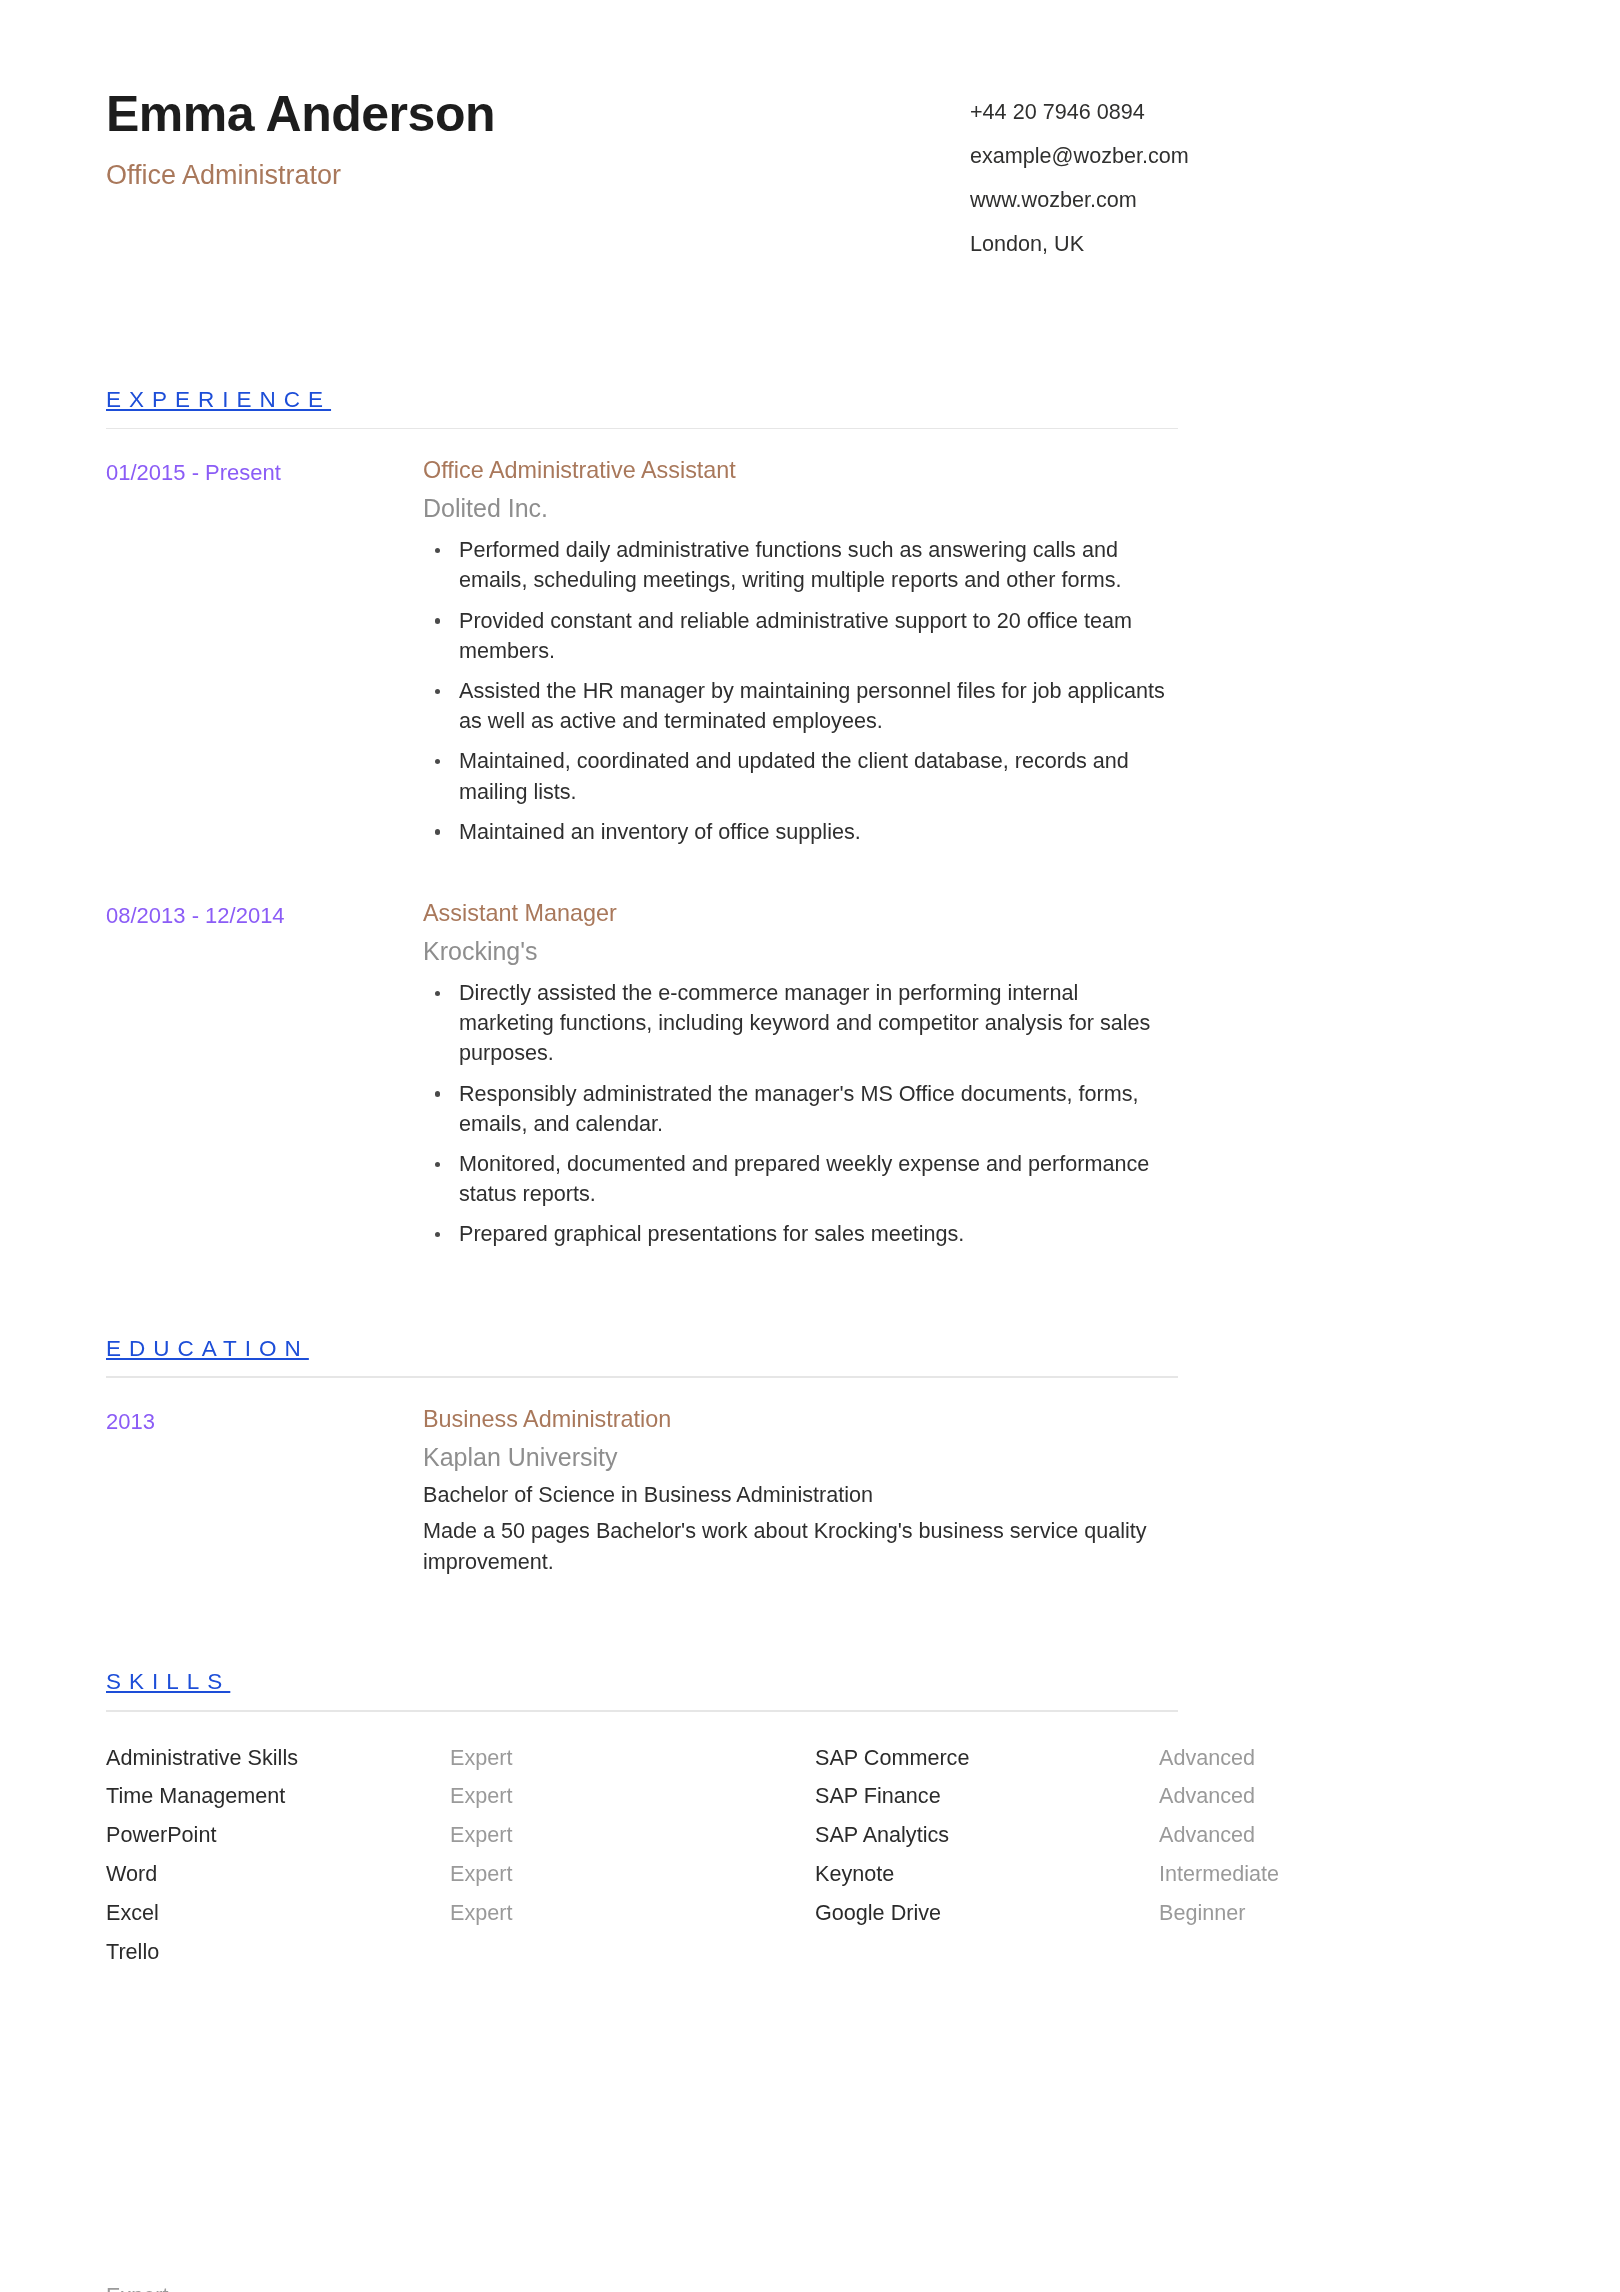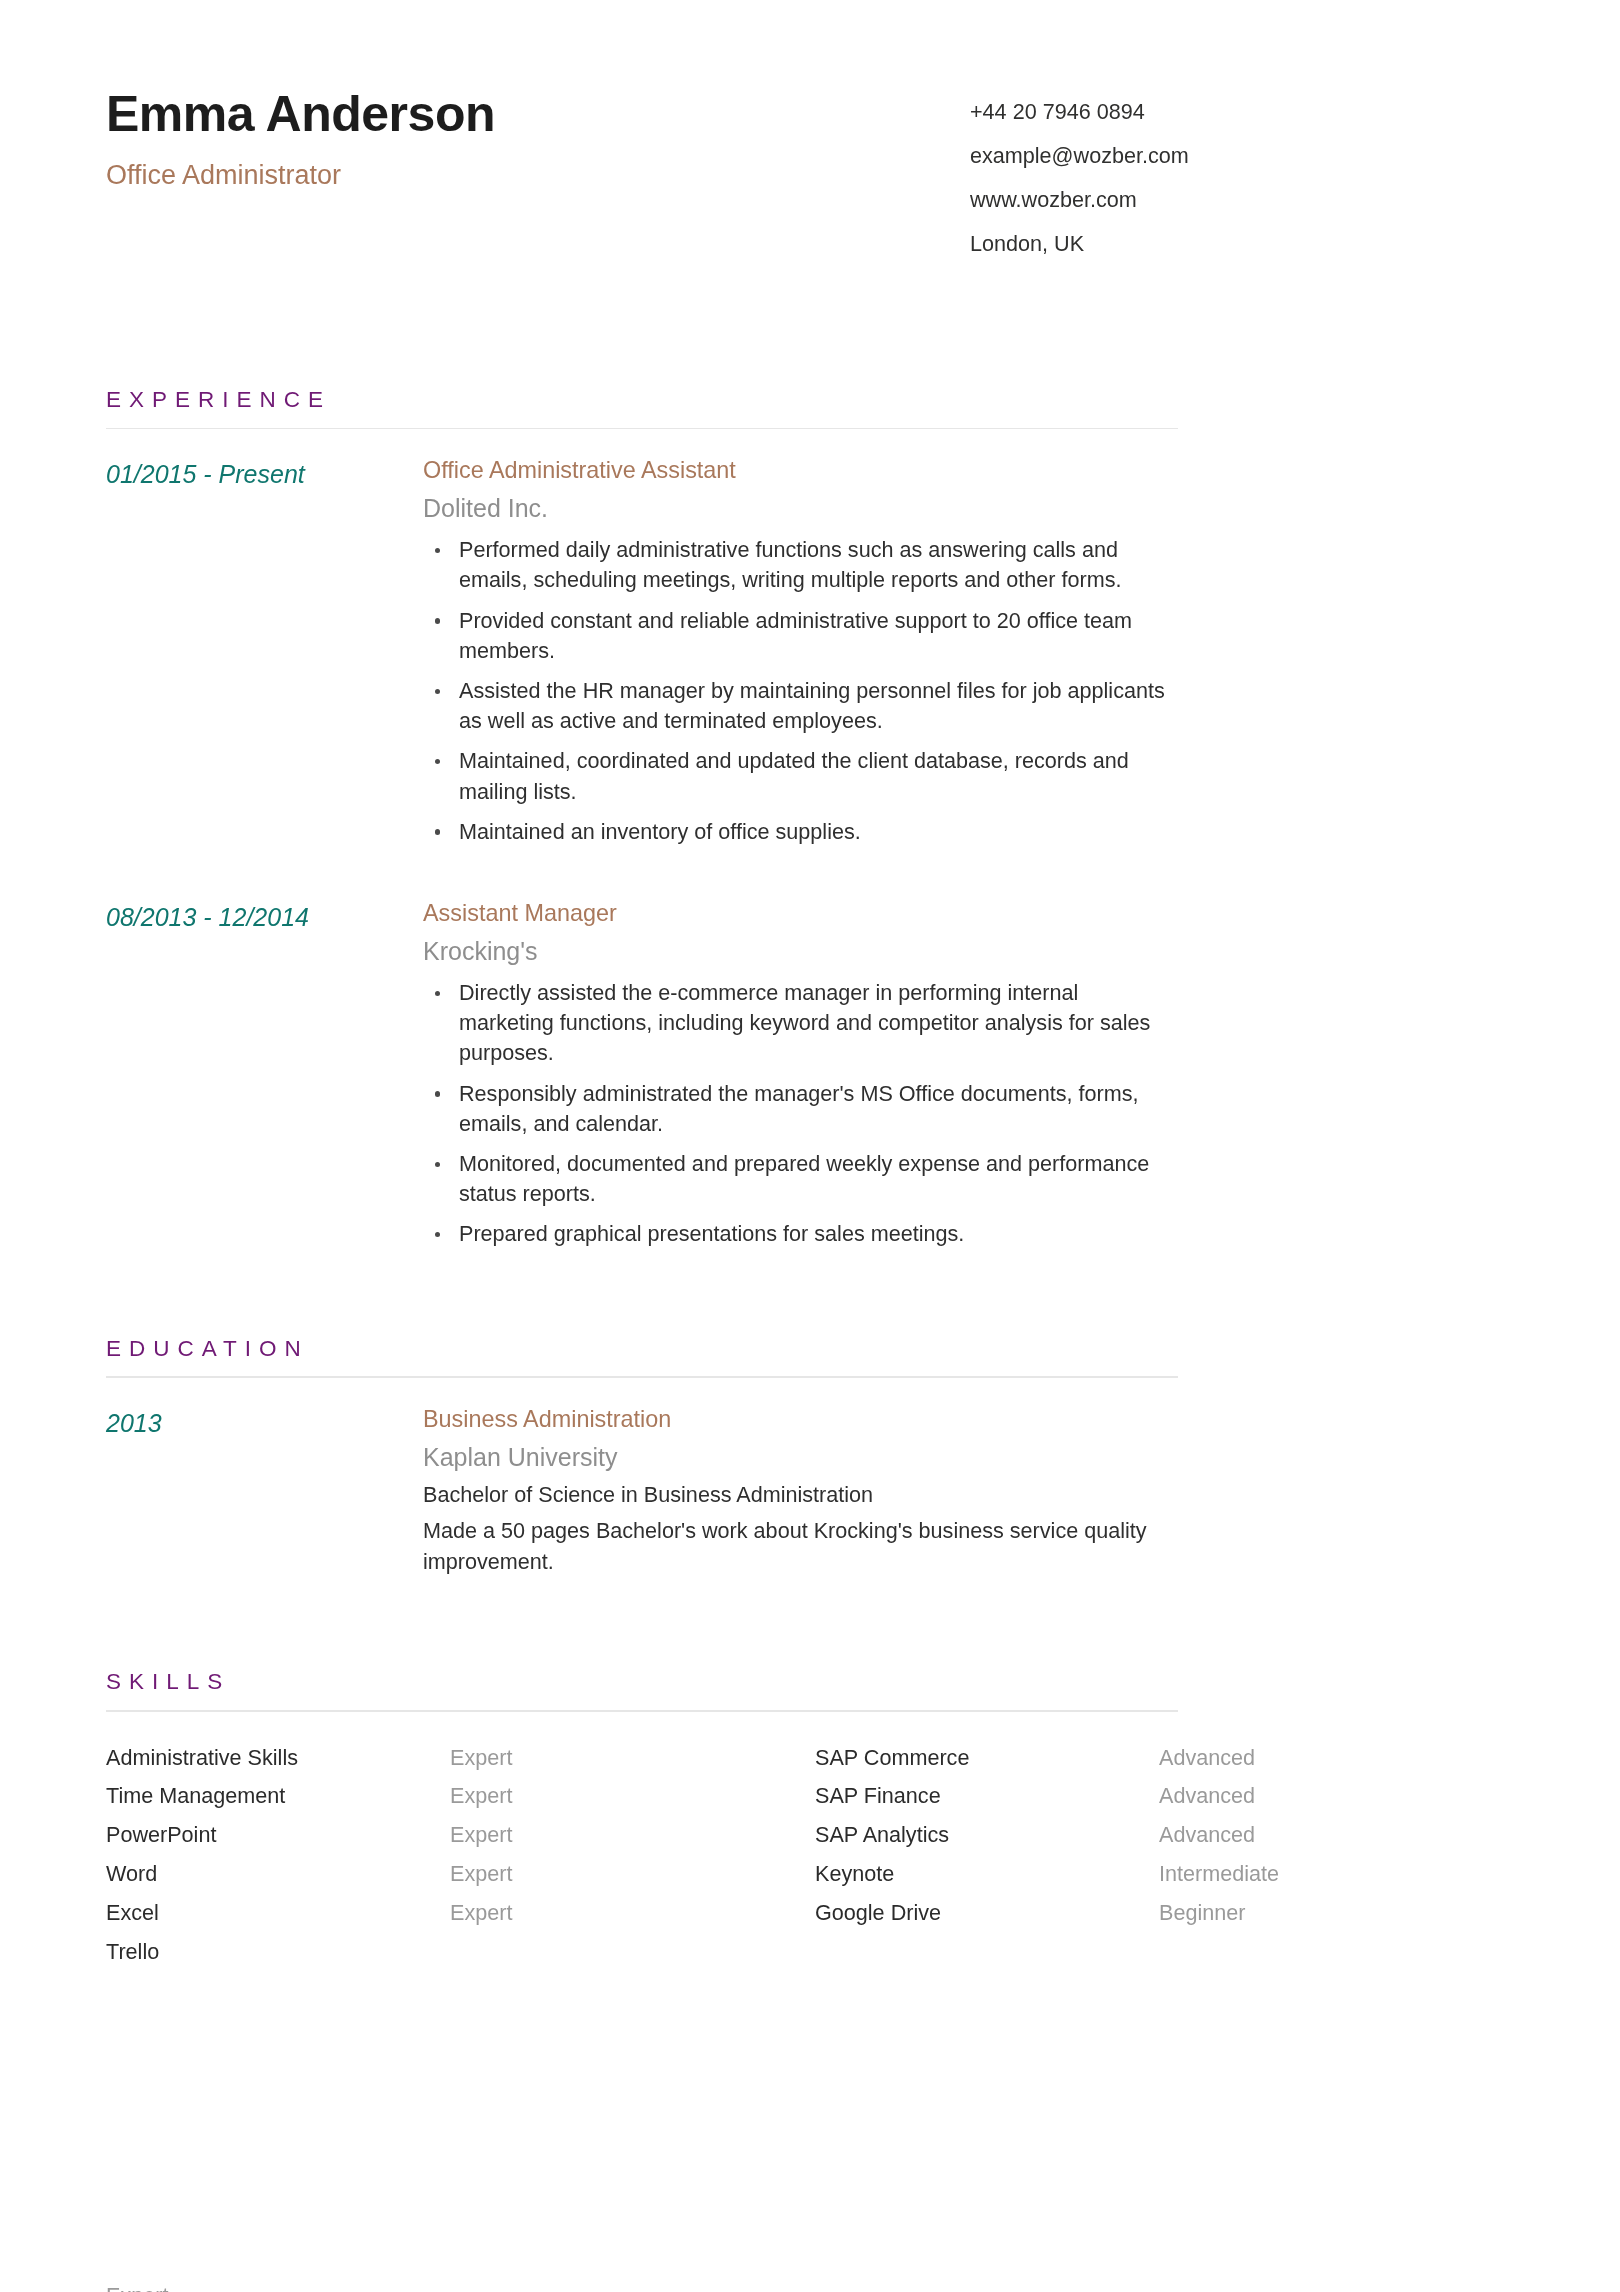--- a/index.html
+++ b/index.html
@@ -71,47 +71,47 @@
   }
   .section-exp   { padding-top: 76px; }
   .section-edu   { padding-top: 88px; }
   .section-skills{ padding-top: 94px; }
   .section-lang  { padding-top: 92px; }
 
   .section-title {
     font-size: 22.5px;
     font-weight: 400;
     letter-spacing: 8px;
-    color: #701a75;
+    color: #1d4ed8;
     text-transform: uppercase;
     line-height: 1;
     margin: 0 0 16px 0;
+    text-decoration: underline;
   }
   .section-rule {
     height: 1.8px;
     background: #e6e6e6;
     width: 100%;
   }
 
   
   .entries { padding-top: 27px; }
   .entry {
     display: flex;
     align-items: flex-start;
     margin-top: 20px;
   }
   .entry:first-child { margin-top: 0; }
   .entry-date {
     flex: 0 0 317px;
     width: 317px;
-    font-size: 25px;
-    color: #0f766e;
+    font-size: 22px;
+    color: #8b5cf6;
     line-height: 1.35;
     padding-top: 1.8px;
-    font-style: italic;
   }
   .entry-body {
     flex: 1 1 auto;
     min-width: 0;
   }
   .entry-title {
     font-size: 23.4px;
     color: #a9785b;
     line-height: 1.25;
     margin: 0;

